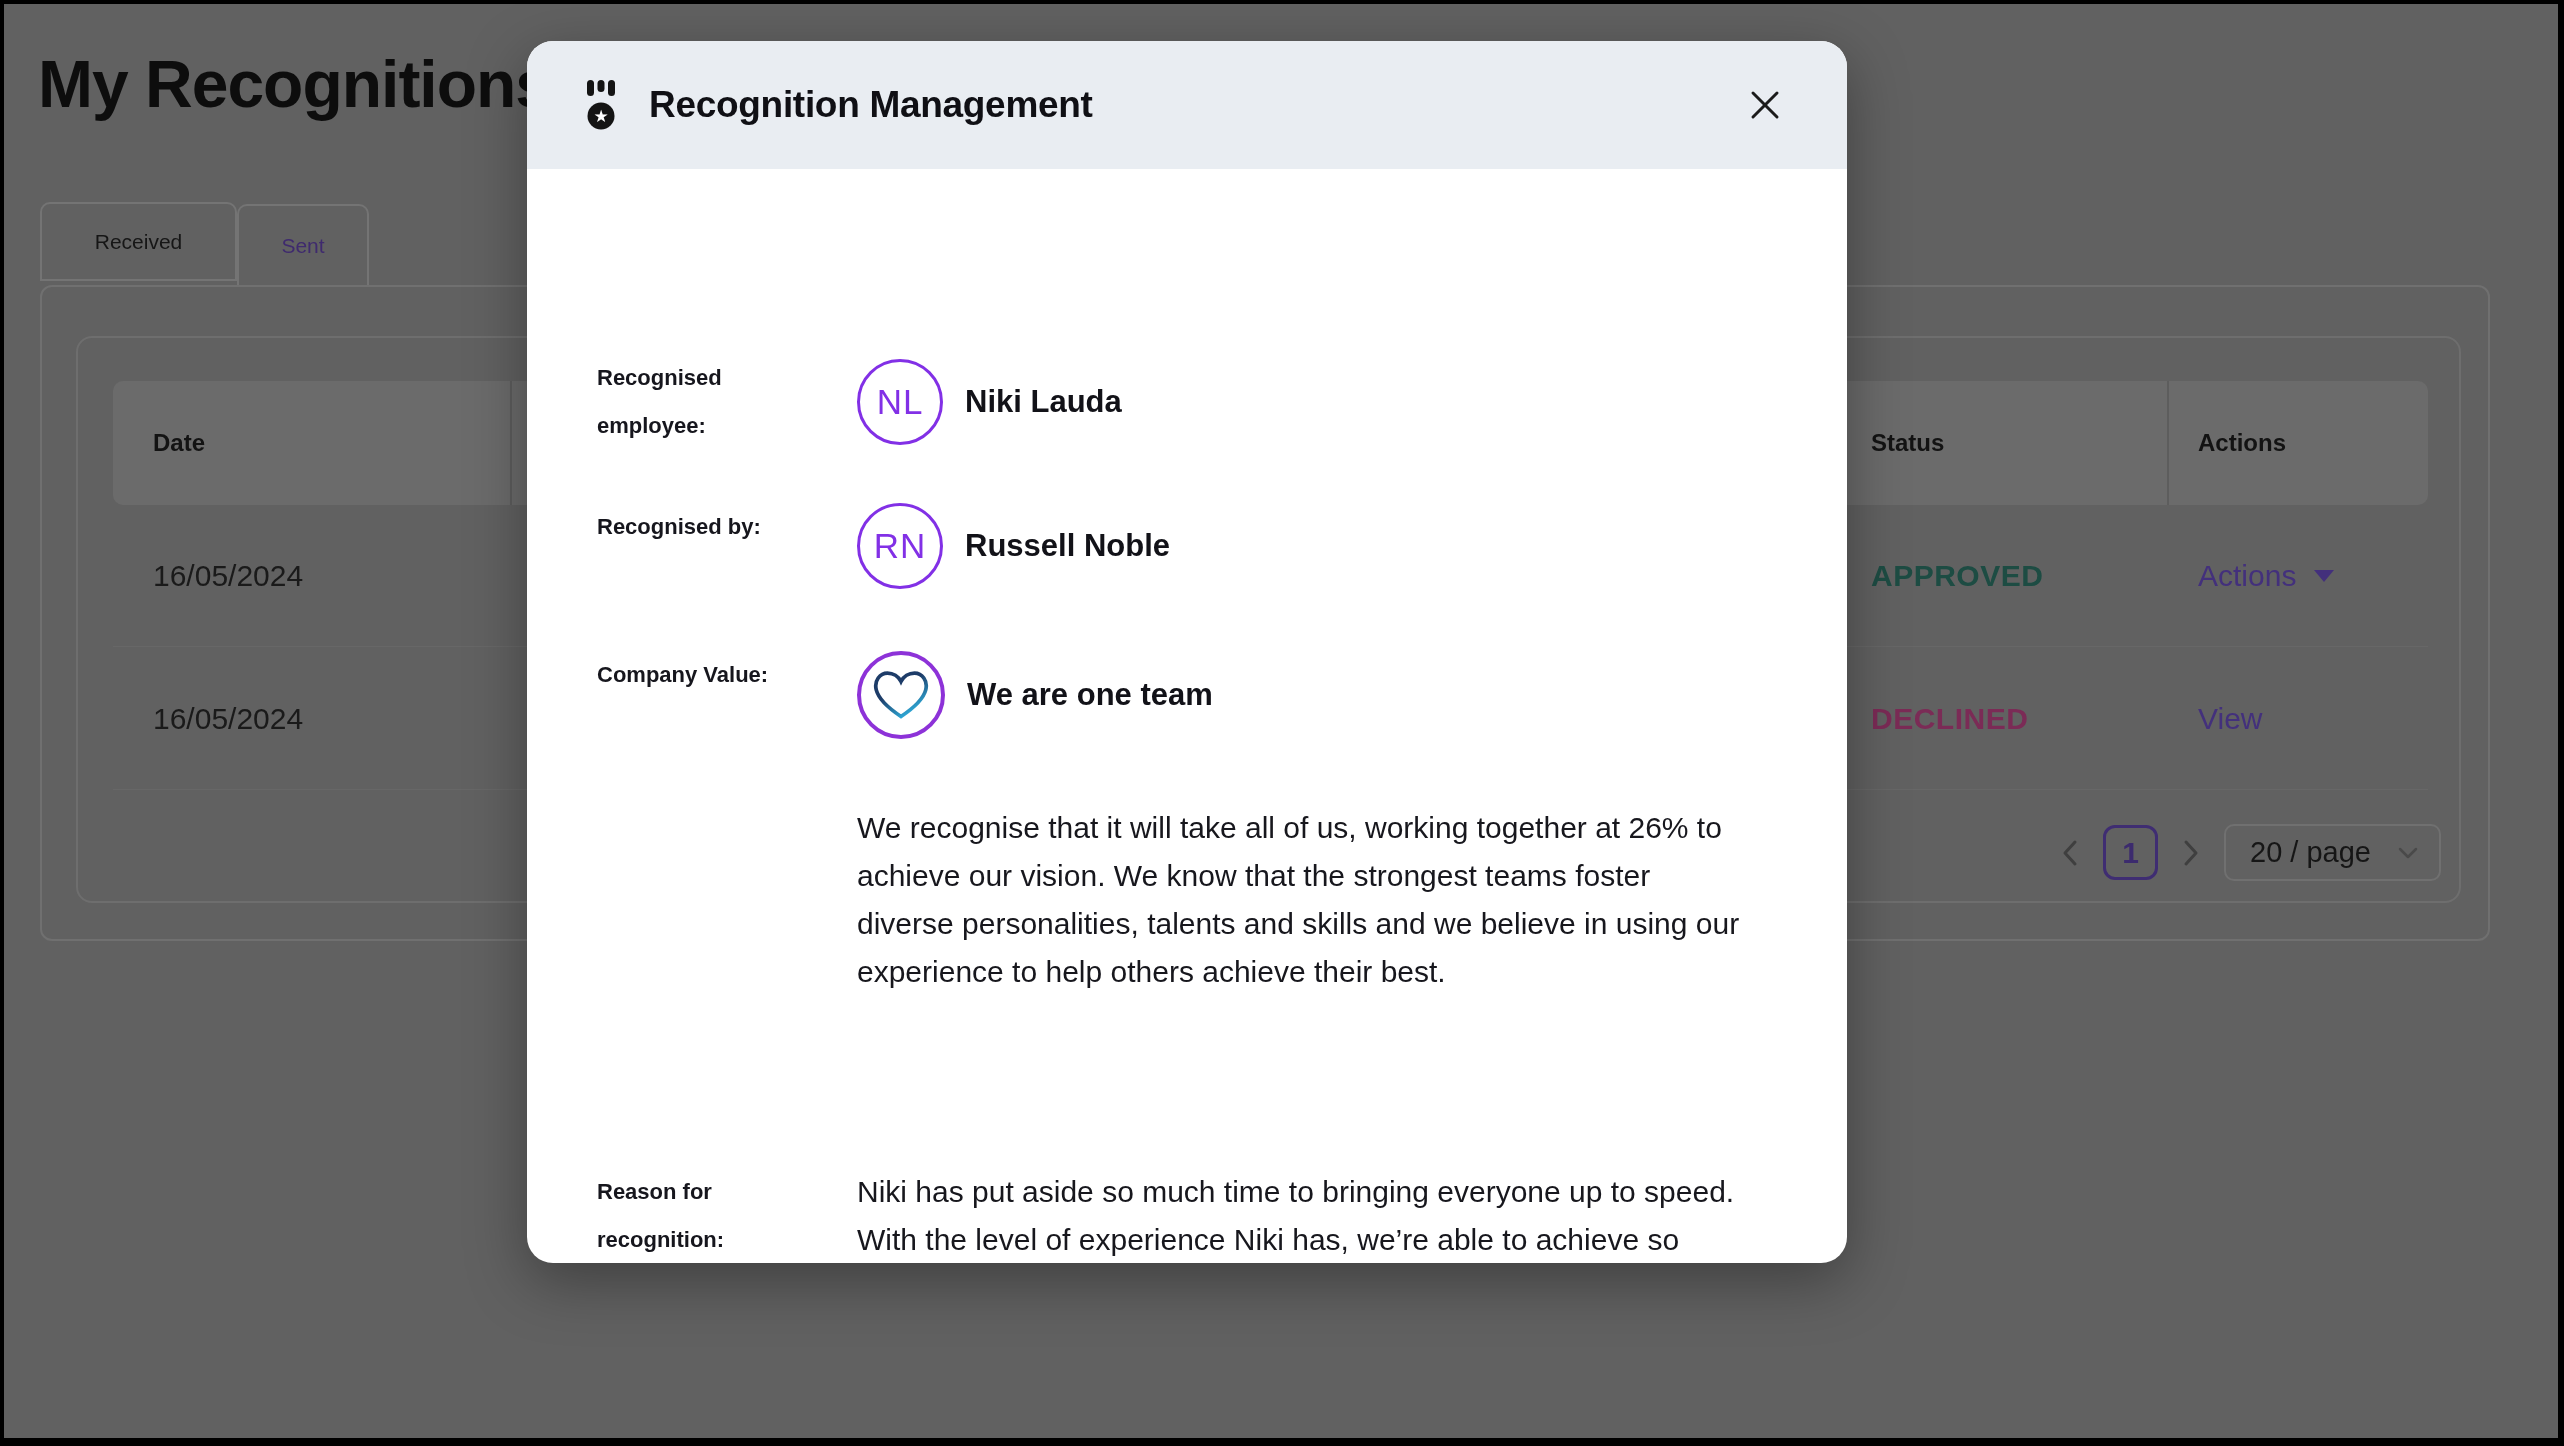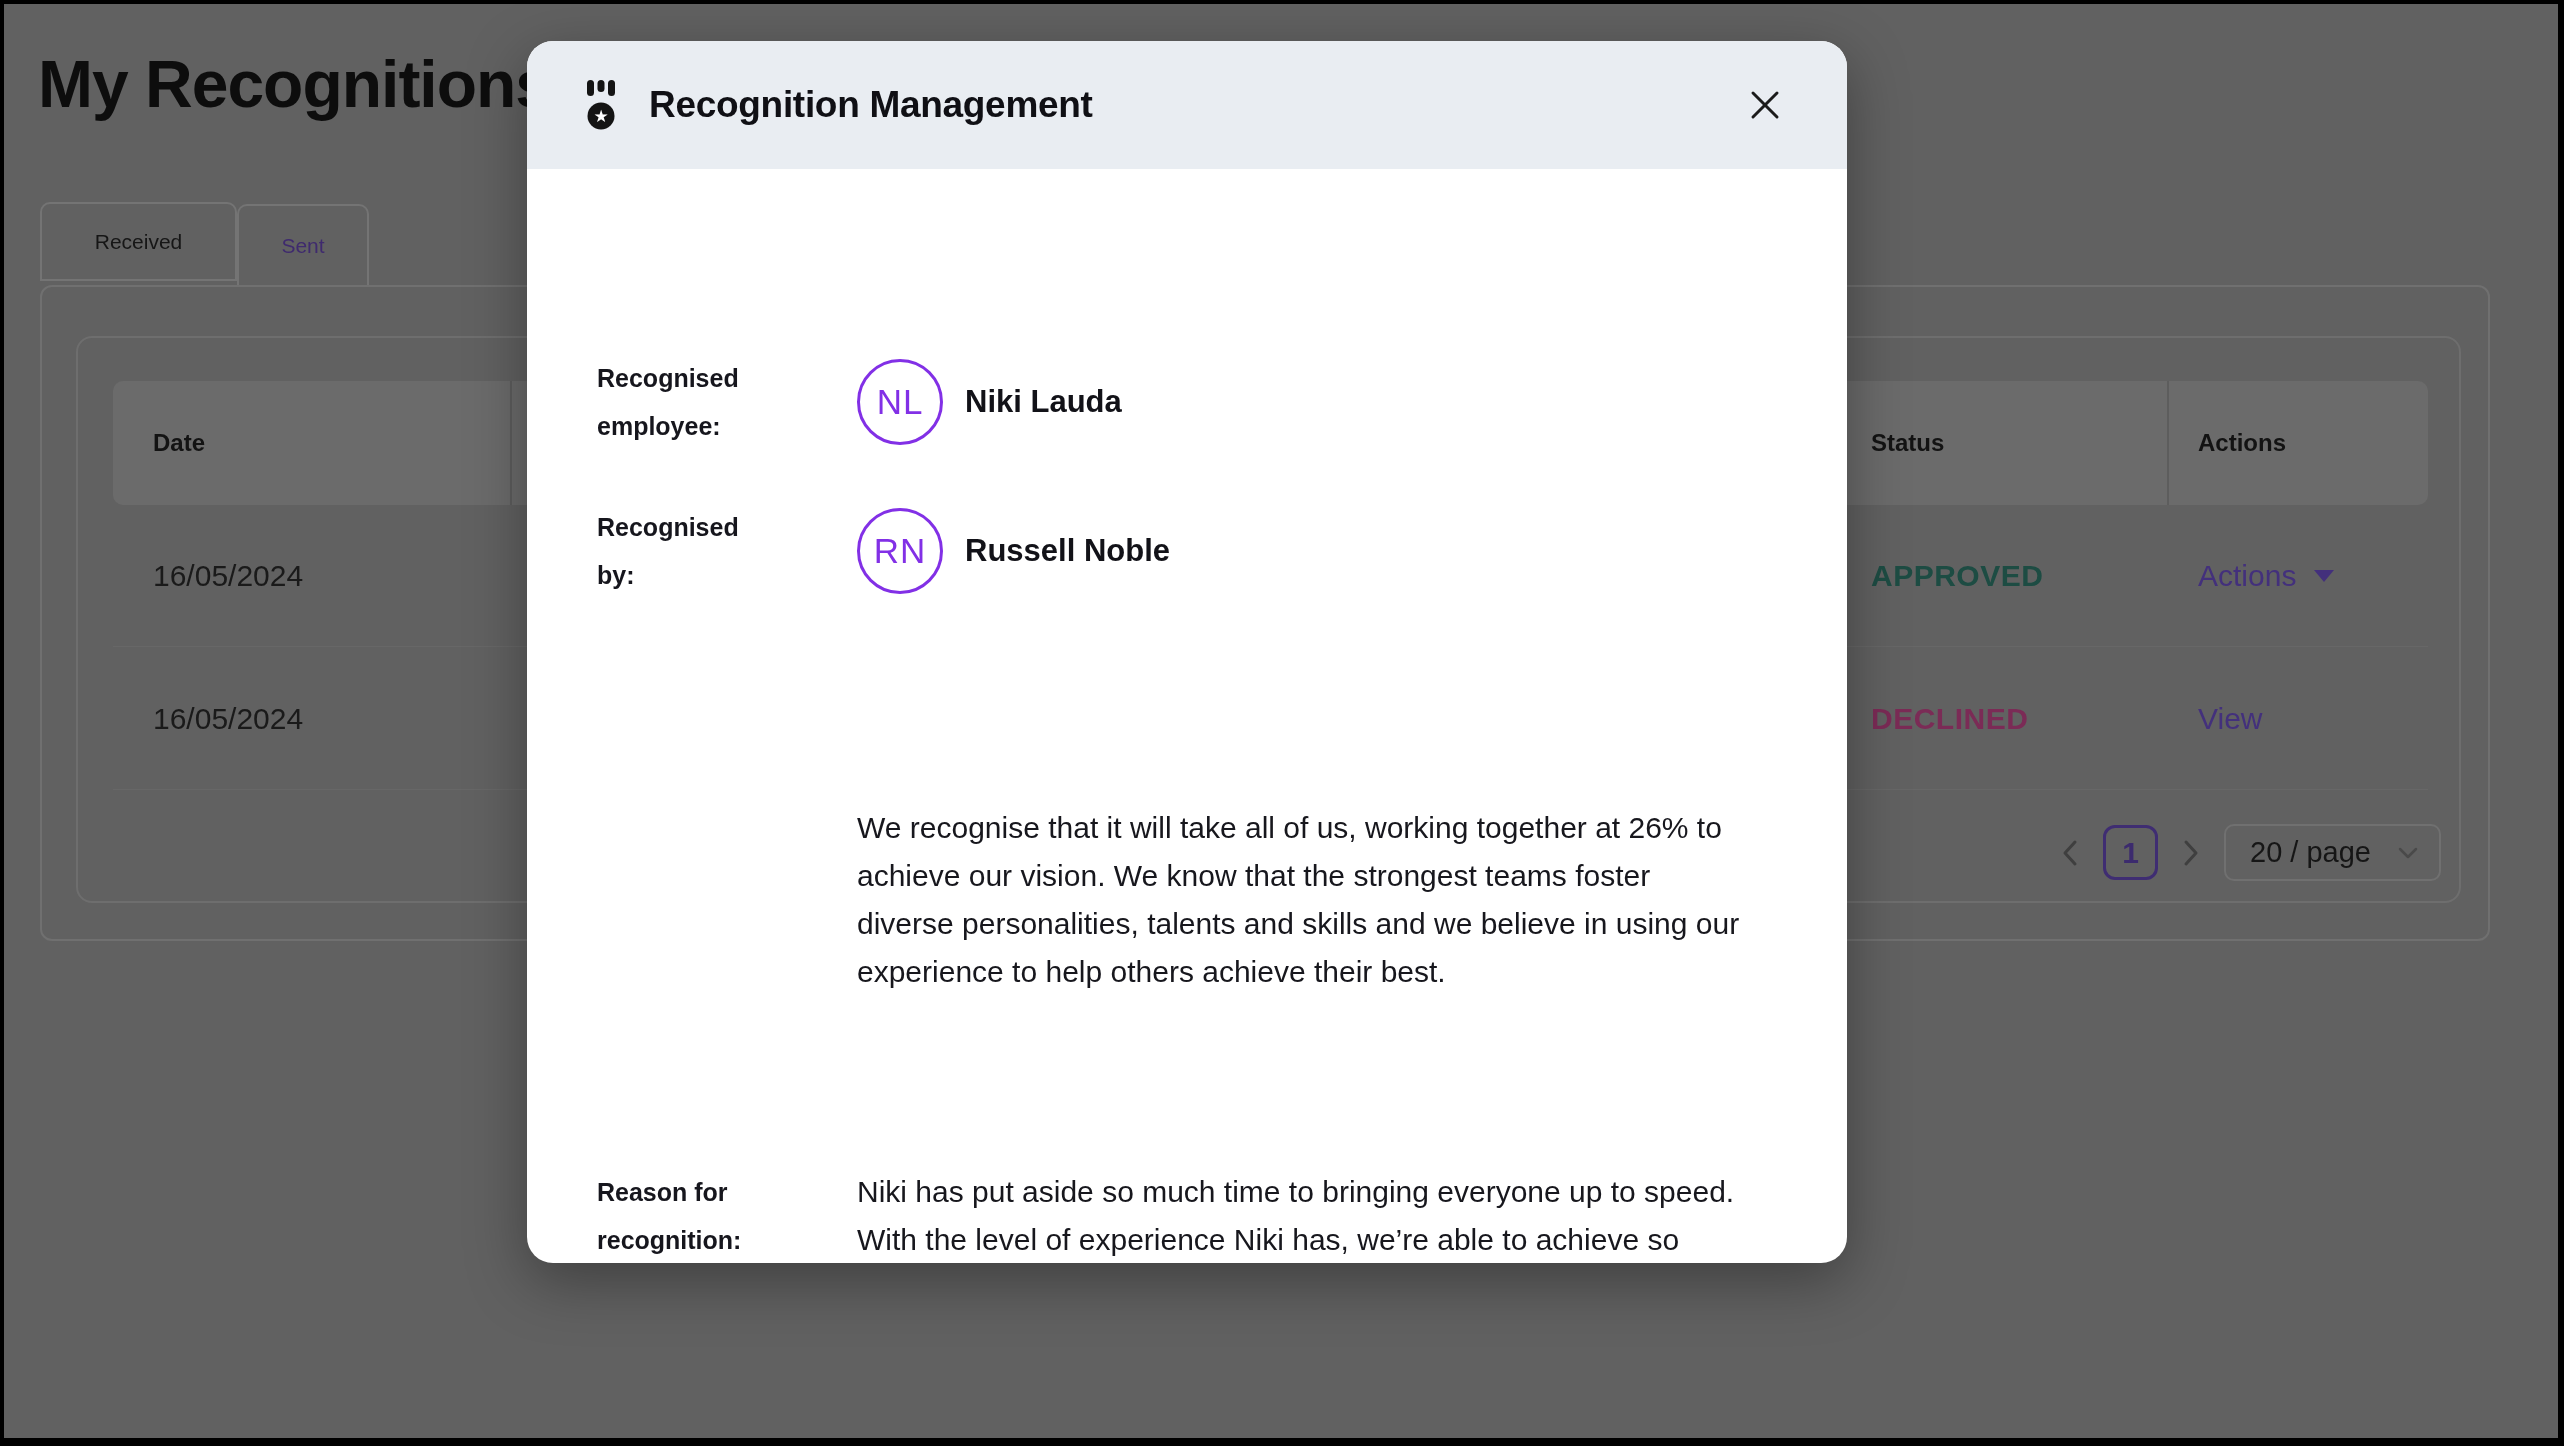--- a/index.html
+++ b/index.html
@@ -35,21 +35,21 @@
   .pg-current { min-width:55px; height:55px; border:3px solid #3f2d72; border-radius:12px; color:#3c2b6e; font-size:30px; font-weight:700; display:flex; align-items:center; justify-content:center; cursor:pointer; }
   .pg-size { height:57px; border:2px solid #707070; border-radius:10px; display:flex; align-items:center; padding:0 20px 0 24px; font-size:29px; color:#161616; gap:26px; cursor:pointer; }
 
   
   .modal { position:absolute; left:523px; top:37px; width:1320px; height:1222px; background:#ffffff; border-radius:26px; overflow:hidden; box-shadow:0 18px 60px rgba(0,0,0,.35); }
   .modal-header { height:128px; background:#e9edf2; display:flex; align-items:center; padding:0 56px 0 58px; }
   .modal-title { font-size:37px; font-weight:800; color:#101015; margin-left:32px; letter-spacing:-.3px; }
   .close-btn { margin-left:auto; width:52px; height:52px; display:flex; align-items:center; justify-content:center; cursor:pointer; }
   .modal-body { position:relative; height:1094px; }
   .frow { position:absolute; left:70px; display:flex; }
-  .flabel { width:260px; font-size:25px; font-weight:700; color:#16161d; line-height:48px; flex:0 0 260px; }
+  .flabel { width:260px; font-size:22px; font-weight:700; color:#16161d; line-height:48px; flex:0 0 260px; }
   .flabel .inner { width:175px; }
   .fvalue { display:flex; align-items:center; }
   .frow-emp { top:185px; } .frow-by { top:334px; } .frow-val { top:482px; }
   .frow-desc { top:635px; } .frow-reason { top:999px; }
   .avatar { width:86px; height:86px; border-radius:50%; border:3px solid #8230e6; color:#8230e6; font-size:35px; display:flex; align-items:center; justify-content:center; letter-spacing:1px; }
   .value-circle { width:88px; height:88px; border-radius:50%; border:4px solid #8d32d8; display:flex; align-items:center; justify-content:center; }
   .person-name { font-size:31px; font-weight:700; color:#121218; margin-left:22px; }
   .paragraph { font-size:30px; line-height:48px; color:#17171d; max-width:895px; }
 </style>
 </head>
@@ -154,20 +154,39 @@
     <div class="frow frow-by">
       <div class="flabel">
           <div class="inner">Recognised by:</div>
         </div>
       <div class="fvalue">
         <div class="avatar">RN</div>
         <div class="person-name">Russell Noble</div>
       </div>
     </div>
 
+    <div class="frow frow-val">
+      <div class="flabel">
+          <div class="inner">Company Value:</div>
+        </div>
+      <div class="fvalue">
+        <div class="value-circle">
+          <svg width="56" height="52" viewBox="0 0 24 22">
+            <defs>
+              <linearGradient id="heartGrad" x1="0" y1="0" x2="0.7" y2="1">
+                <stop offset="0.45" stop-color="#1d3c68"></stop>
+                <stop offset="1" stop-color="#30b4e2"></stop>
+              </linearGradient>
+            </defs>
+            <path d="M12 20.2 C 9 18.2 2.6 13.6 1.4 8.8 C 0.4 4.8 3 1.6 6.2 1.6 C 8.6 1.6 10.9 3 12 5.2 C 13.1 3 15.4 1.6 17.8 1.6 C 21 1.6 23.6 4.8 22.6 8.8 C 21.4 13.6 15 18.2 12 20.2 Z" fill="none" stroke="url(#heartGrad)" stroke-width="1.6" stroke-linecap="round"></path>
+          </svg>
+        </div>
+        <div class="person-name">We are one team</div>
+      </div>
+    </div>
 
     <div class="frow frow-desc">
       <div class="flabel"></div>
       <div class="paragraph">We recognise that it will take all of us, working together at 26% to achieve our vision. We know that the strongest teams foster diverse personalities, talents and skills and we believe in using our experience to help others achieve their best.</div>
     </div>
 
     <div class="frow frow-reason">
       <div class="flabel">
           <div class="inner">Reason for recognition:</div>
         </div>

